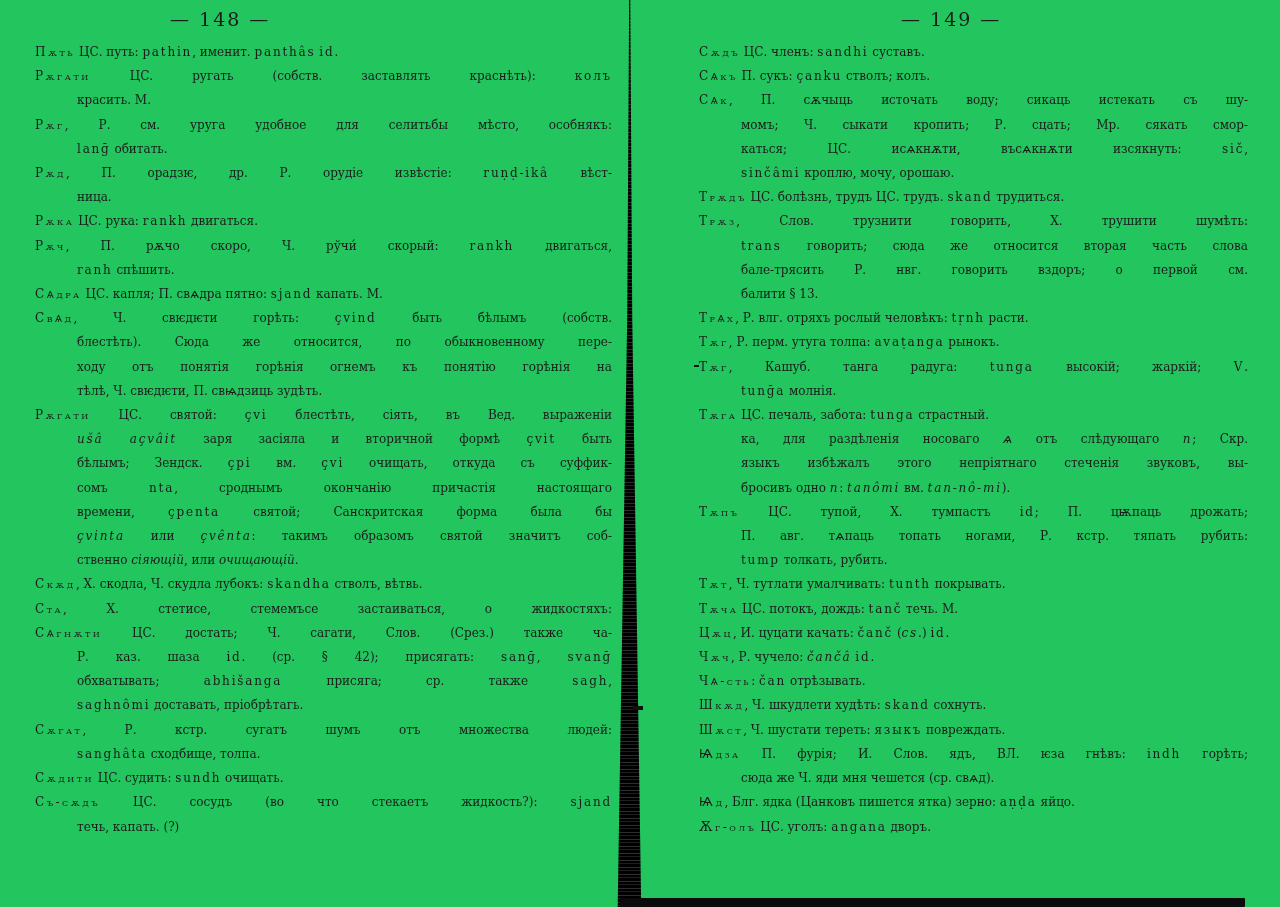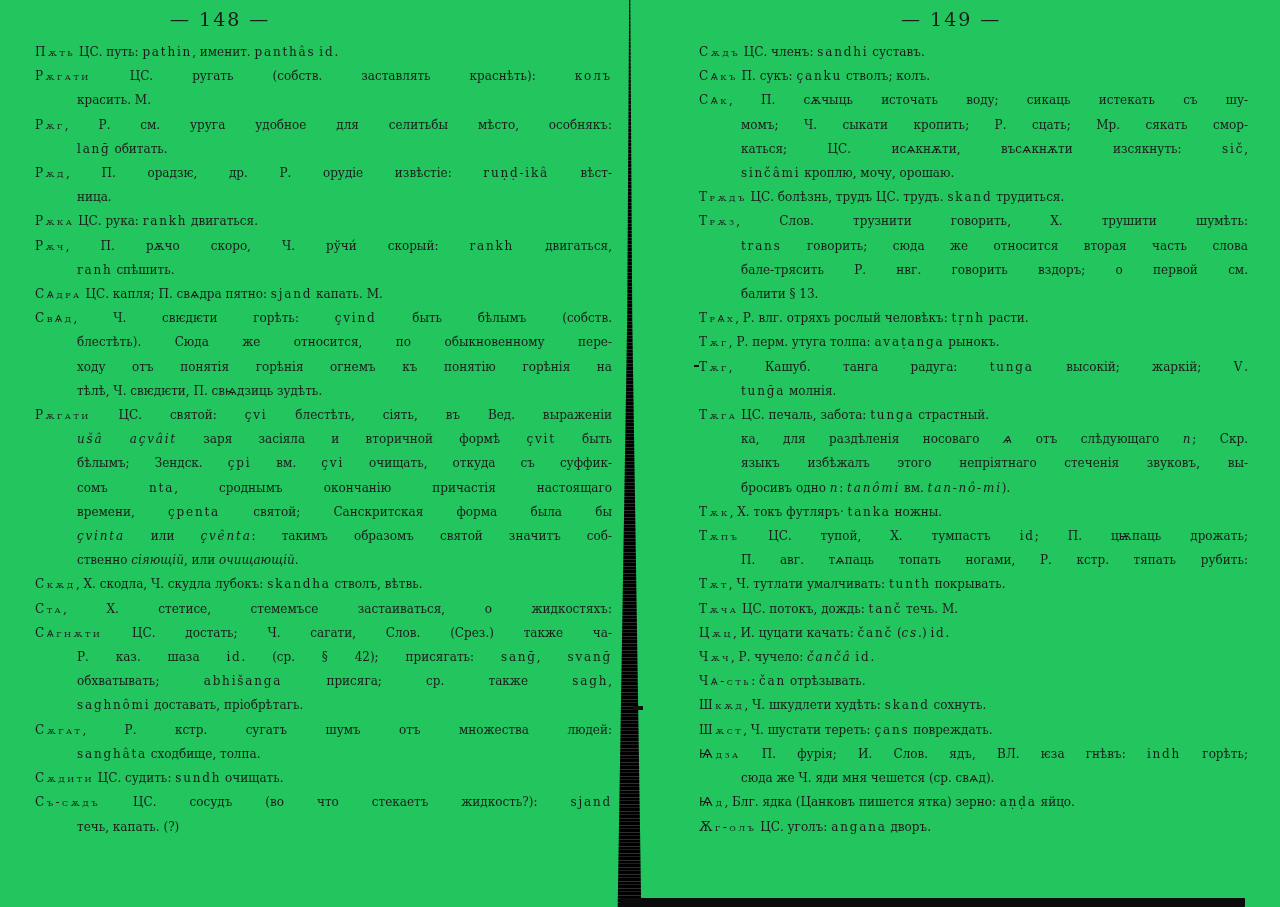--- a/index.html
+++ b/index.html
@@ -83,30 +83,30 @@
       <div class="line cont">бале-трясить Р. нвг. говорить вздоръ; о первой см.</div>
       <div class="line cont last">балити § 13.</div>
       <div class="line last"><span class="hw">Трѧх</span>, Р. влг. отряхъ рослый человѣкъ: <span class="lat">tṛnh</span> расти.</div>
       <div class="line last"><span class="hw">Тѫг</span>, Р. перм. утуга толпа: <span class="lat">avaṭanga</span> рынокъ.</div>
       <div class="line"><span class="hw">Тѫг</span>, Кашуб. танга радуга: <span class="lat">tunga</span> высокій; жаркій; <span class="lat">V</span>.</div>
       <div class="line cont last"><span class="lat">tunğa</span> молнія.</div>
       <div class="line last"><span class="hw">Тѫга</span> ЦС. печаль, забота: <span class="lat">tunga</span> страстный.</div>
       <div class="line cont">ка, для раздѣленія носоваго <i>ѧ</i> отъ слѣдующаго <i><span class="lat">n</span></i>; Скр.</div>
       <div class="line cont">языкъ избѣжалъ этого непріятнаго стеченія звуковъ, вы-</div>
       <div class="line cont last">бросивъ одно <i><span class="lat">n</span></i>: <i><span class="lat">tanômi</span></i> вм. <i><span class="lat">tan-nô-mi</span></i>).</div>
-      <div class="line last"><span class="hw">Тѫк</span>, Х. токъ футляръ· <span class="lat">tanka</span> ножны.</div>
       <div class="line"><span class="hw">Тѫпъ</span> ЦС. тупой, Х. тумпастъ <span class="lat">id</span>; П. цѭпаць дрожать;</div>
       <div class="line cont">П. авг. тѧпаць топать ногами, Р. кстр. тяпать рубить:</div>
+      <div class="line cont last"><span class="lat">tump</span> толкать, рубить.</div>
       <div class="line last"><span class="hw">Тѫт</span>, Ч. тутлати умалчивать: <span class="lat">tunth</span> покрывать.</div>
       <div class="line last"><span class="hw">Тѫча</span> ЦС. потокъ, дождь: <span class="lat">tanč</span> течь. М.</div>
       <div class="line last"><span class="hw">Цѫц</span>, И. цуцати качать: <span class="lat">čanč</span> (<i><span class="lat">cs</span>.</i>) <span class="lat">id</span>.</div>
       <div class="line last"><span class="hw">Чѫч</span>, Р. чучело: <i><span class="lat">čančâ</span></i> <span class="lat">id</span>.</div>
       <div class="line last"><span class="hw">Чѧ-сть</span>: <span class="lat">čan</span> отрѣзывать.</div>
       <div class="line last"><span class="hw">Шкѫд</span>, Ч. шкудлети худѣть: <span class="lat">skand</span> сохнуть.</div>
-      <div class="line last"><span class="hw">Шѫст</span>, Ч. шустати тереть: <span class="lat">çans</span> повреждать.</div>
+      <div class="line last"><span class="hw">Шѫст</span>, Ч. шустати тереть: <span class="lat">языкъ</span> повреждать.</div>
       <div class="line"><span class="hw">Ѩдза</span> П. фурія; И. Слов. ядъ, ВЛ. ѥза гнѣвъ: <span class="lat">indh</span> горѣть;</div>
       <div class="line cont last">сюда же Ч. яди мня чешется (ср. свѧд).</div>
       <div class="line last"><span class="hw">Ѩд</span>, Блг. ядка (Цанковъ пишется ятка) зерно: <span class="lat">aṇḍa</span> яйцо.</div>
       <div class="line last"><span class="hw">Ѫг-олъ</span> ЦС. уголъ: <span class="lat">angana</span> дворъ.</div>
     </div>
 
   <div class="gutter"></div>
   <div class="bottom-bar"></div>
   <div class="speck" id="speck1"></div>
   <div class="speck" id="speck2"></div>

